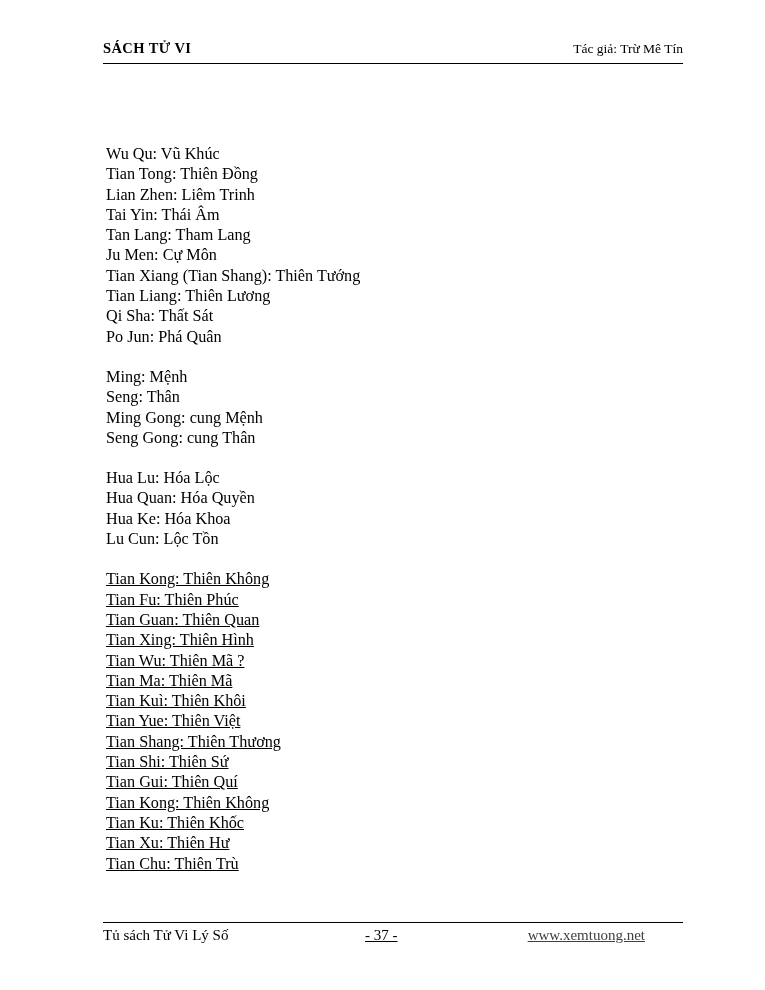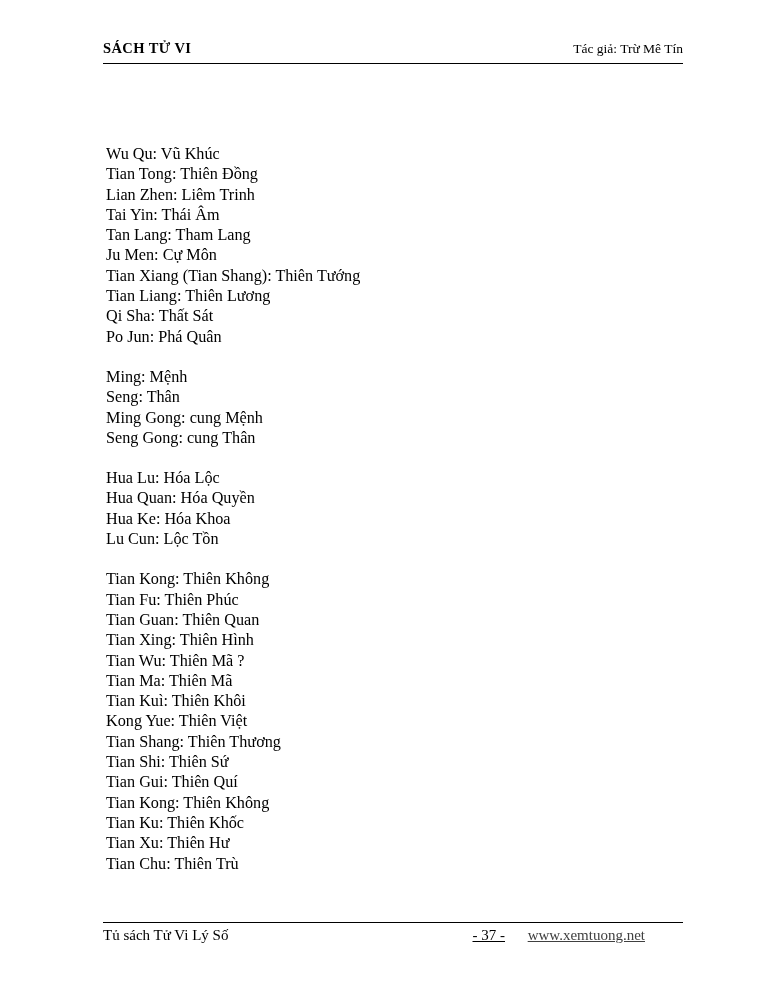--- a/index.html
+++ b/index.html
@@ -54,20 +54,21 @@
     width: 580px;
     font-size: 16.2px;
     line-height: 20.3px;
     margin-top: 44px;
   }
   .block {
     margin: 0 0 20px 0;
   }
   .block:last-child {
     margin-bottom: 0;
+    text-decoration: underline;
   }
   .line {
     white-space: pre;
   }
   .footer-rule {
     position: absolute;
     left: 103px;
     top: 922px;
     width: 580px;
     border-bottom: 1.3px solid #000000;
@@ -79,21 +80,21 @@
     width: 580px;
     font-size: 15px;
     display: flex;
     align-items: baseline;
   }
   .footer-left {
     width: 262px;
   }
   .footer-center {
     width: 140px;
-    text-align: right;
+    text-align: left;
     text-decoration: underline;
   }
   .footer-right {
     flex: 1;
     text-align: right;
     padding-right: 38px;
   }
   .footer-right a {
     color: #404040;
     text-decoration: underline;
@@ -140,21 +141,21 @@
     </div>
 
     <div class="block">
       <div class="line">Tian Kong: Thiên Không</div>
       <div class="line">Tian Fu: Thiên Phúc</div>
       <div class="line">Tian Guan: Thiên Quan</div>
       <div class="line">Tian Xing: Thiên Hình</div>
       <div class="line">Tian Wu: Thiên Mã ?</div>
       <div class="line">Tian Ma: Thiên Mã</div>
       <div class="line">Tian Kuì: Thiên Khôi</div>
-      <div class="line">Kong Yue: Thiên Việt</div>
+      <div class="line">Tian Yue: Thiên Việt</div>
       <div class="line">Tian Shang: Thiên Thương</div>
       <div class="line">Tian Shi: Thiên Sứ</div>
       <div class="line">Tian Gui: Thiên Quí</div>
       <div class="line">Tian Kong: Thiên Không</div>
       <div class="line">Tian Ku: Thiên Khốc</div>
       <div class="line">Tian Xu: Thiên Hư</div>
       <div class="line">Tian Chu: Thiên Trù</div>
     </div>
 
   </div>

